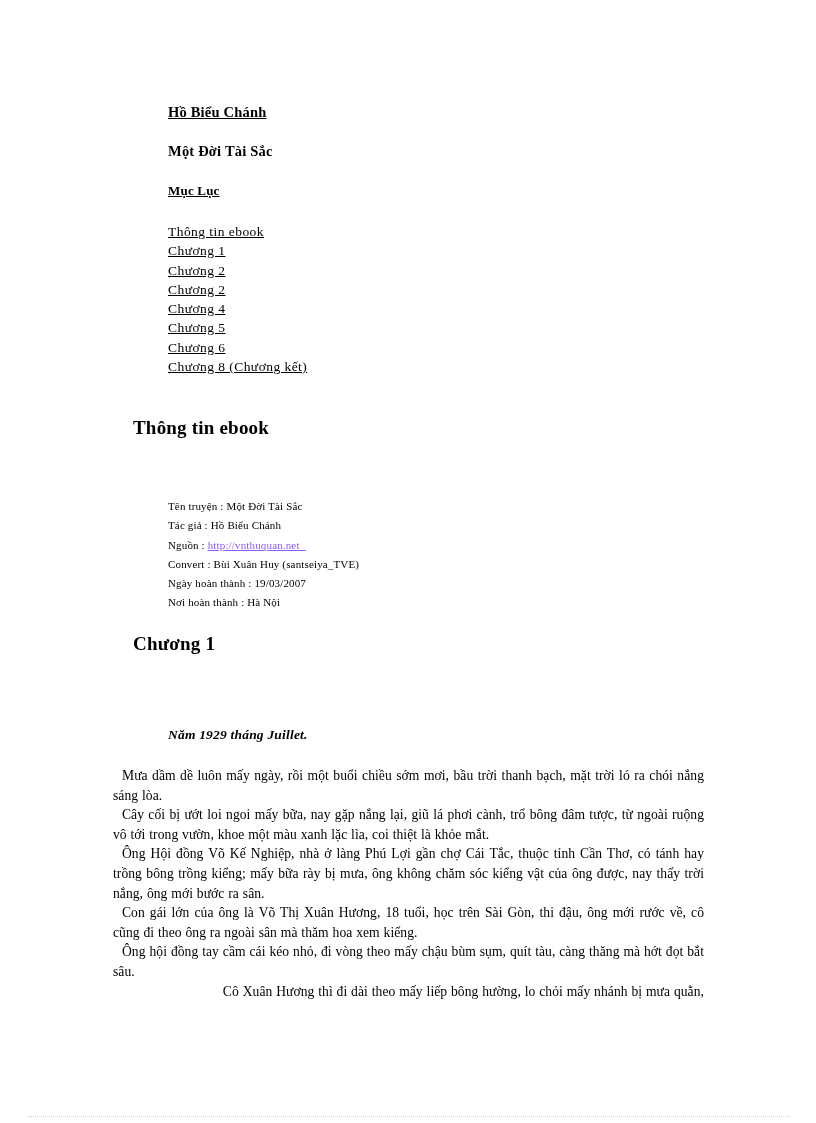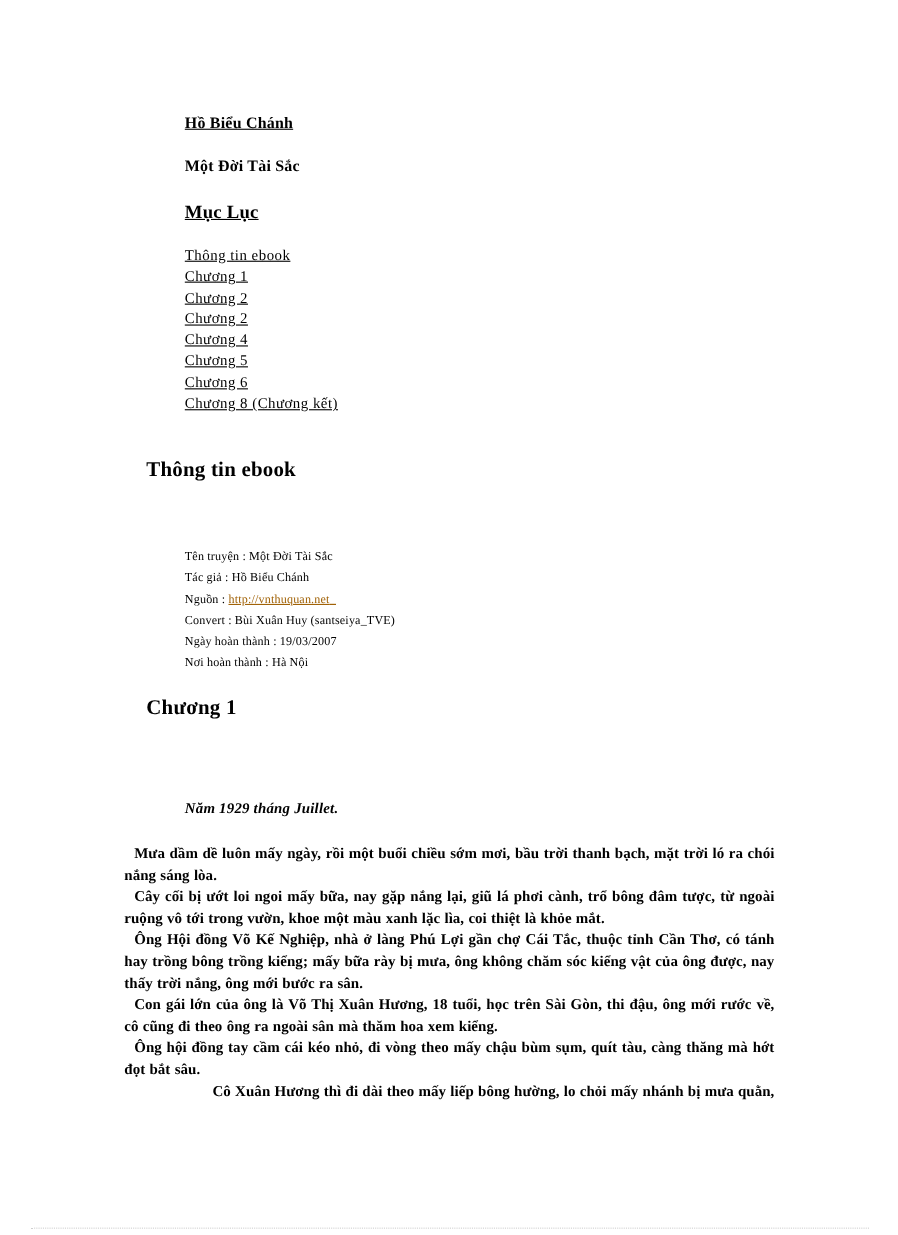--- a/index.html
+++ b/index.html
@@ -39,21 +39,21 @@
     top: 143px;
     font-size: 14.5px;
     font-weight: bold;
     letter-spacing: 0.2px;
     white-space: nowrap;
   }
   .toc-title {
     position: absolute;
     left: 168px;
     top: 183px;
-    font-size: 17px;
+    font-size: 13px;
     font-weight: bold;
     text-decoration: underline;
     letter-spacing: 0.2px;
     white-space: nowrap;
   }
 
   
   .toc-list {
     position: absolute;
     left: 168px;
@@ -94,21 +94,21 @@
     top: 497px;
     width: 430px;
   }
   .meta-line {
     font-size: 11px;
     line-height: 19.3px;
     white-space: nowrap;
     letter-spacing: 0.15px;
   }
   .meta-link {
-    color: #a16207;
+    color: #8b5cf6;
     text-decoration: underline;
     cursor: pointer;
   }
   .meta-link::after {
     content: "\00a0\00a0";
     text-decoration: underline;
   }
 
   
   .chapter-date {
@@ -129,21 +129,20 @@
     width: 591px;
   }
   .body-para {
     margin: 0;
     font-size: 13.6px;
     line-height: 19.6px;
     text-align: justify;
     text-indent: 9px;
     letter-spacing: 0.05px;
     word-spacing: 0.4px;
-    font-weight: bold;
   }
   .body-para:last-child {
     text-align: right;
   }
 
   
   .footer-rule {
     position: absolute;
     left: 28px;
     top: 1116px;

